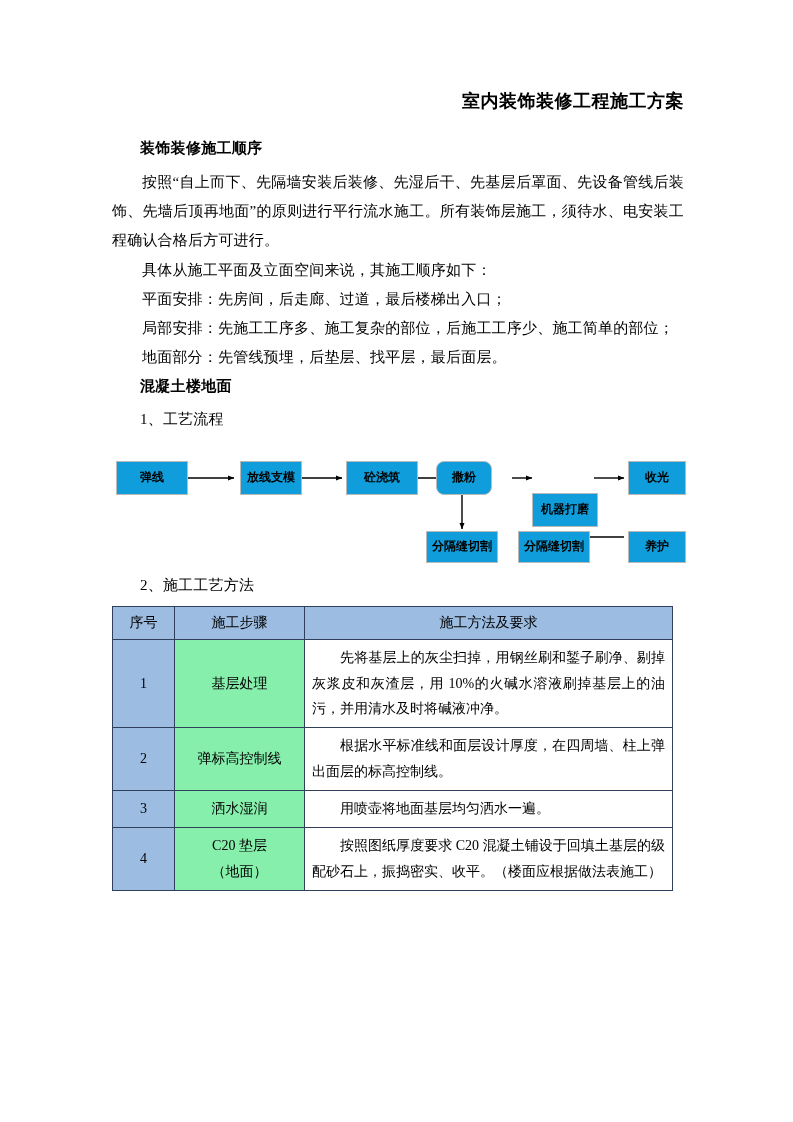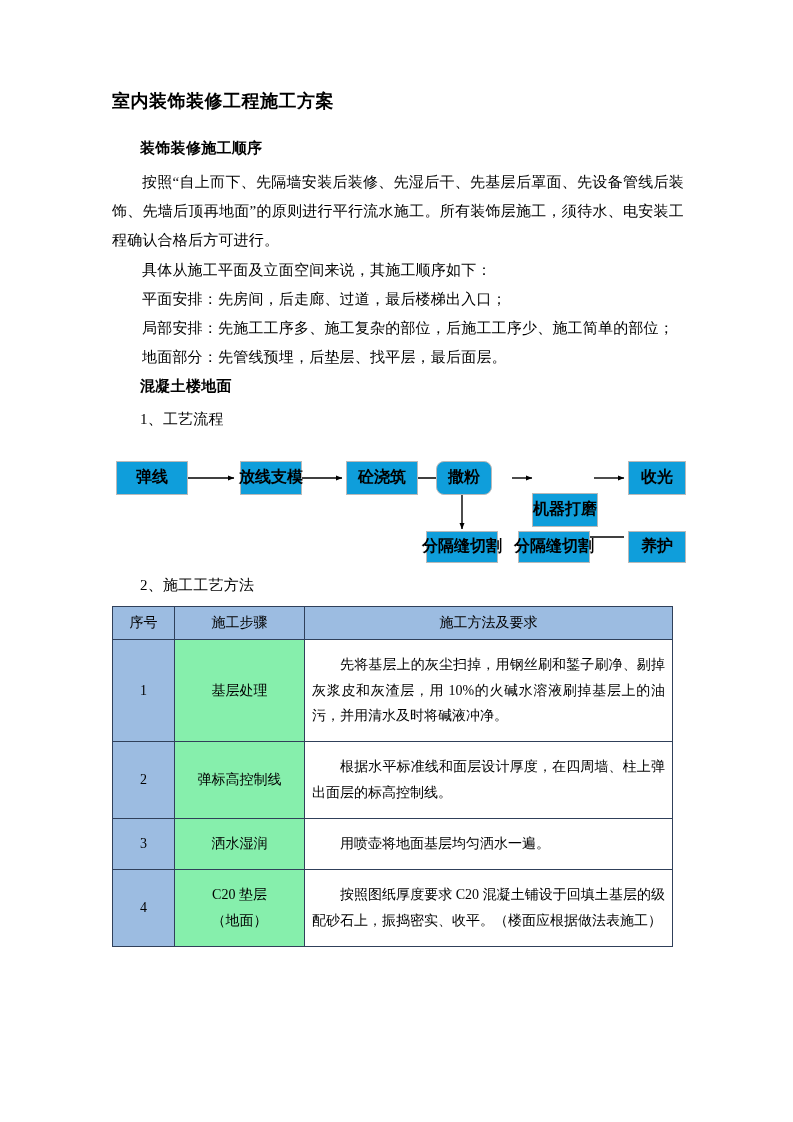--- a/index.html
+++ b/index.html
@@ -23,21 +23,21 @@
     position: absolute;
     left: 112px;
     top: 88px;
     width: 572px;
   }
 
   
   .doc-title {
     font-size: 18px;
     font-weight: bold;
-    text-align: left;
+    text-align: right;
     letter-spacing: 0.5px;
     margin: 0 0 20px 0;
     line-height: 1.5;
   }
 
   
   .section-heading {
     font-size: 15px;
     font-weight: bold;
     margin: 0 0 5px 0;
@@ -76,21 +76,21 @@
   .flow-svg {
     position: absolute;
     left: 0;
     top: 0;
   }
   .fbox {
     position: absolute;
     background: #0F9EDB;
     border: 1px solid #b9b9b9;
     color: #000000;
-    font-size: 16px;
+    font-size: 12px;
     font-family: "Liberation Sans", "DejaVu Sans", sans-serif;
     font-weight: bold;
     display: flex;
     align-items: center;
     justify-content: center;
     box-sizing: border-box;
     letter-spacing: 0px;
     white-space: nowrap;
   }
 
@@ -99,21 +99,21 @@
     border-collapse: collapse;
     width: 560px;
     margin: 6px 0 0 0;
     table-layout: fixed;
   }
   .proc-table th,
   .proc-table td {
     border: 1px solid #30405a;
     font-size: 14px;
     line-height: 1.85;
-    padding: 12px 7px;
+    padding: 5px 7px;
     box-sizing: border-box;
     vertical-align: middle;
   }
   .proc-table th {
     background: #9CBCE1;
     font-weight: normal;
     text-align: center;
     padding: 3px 7px;
   }
   .col-no   { width: 62px; }

